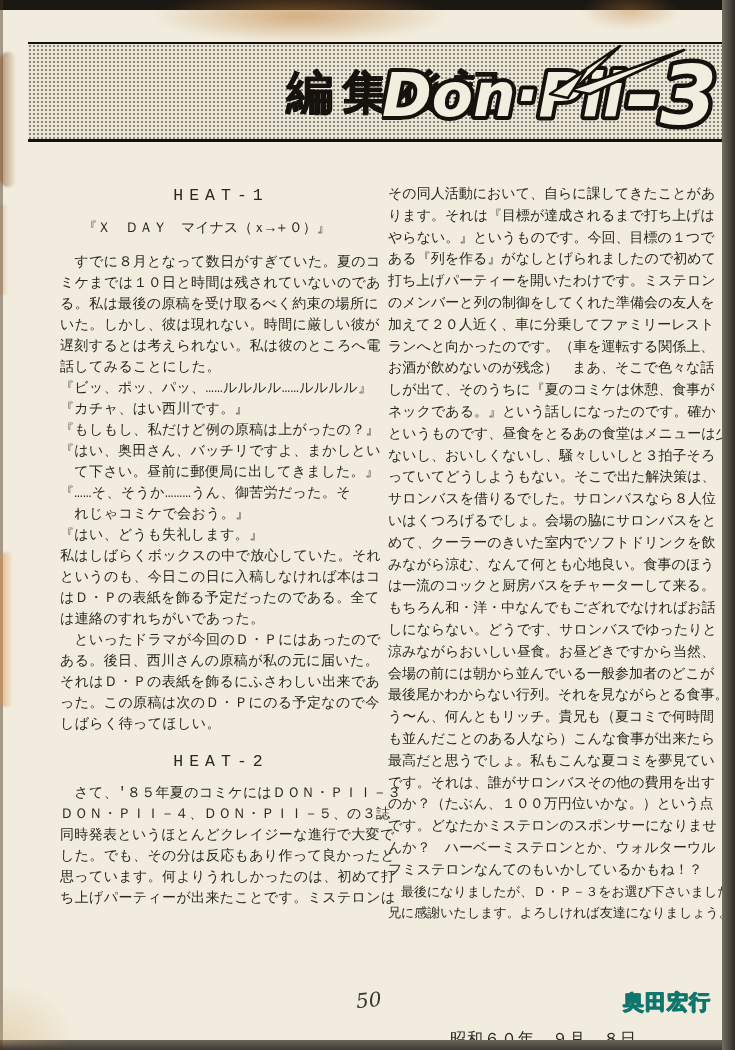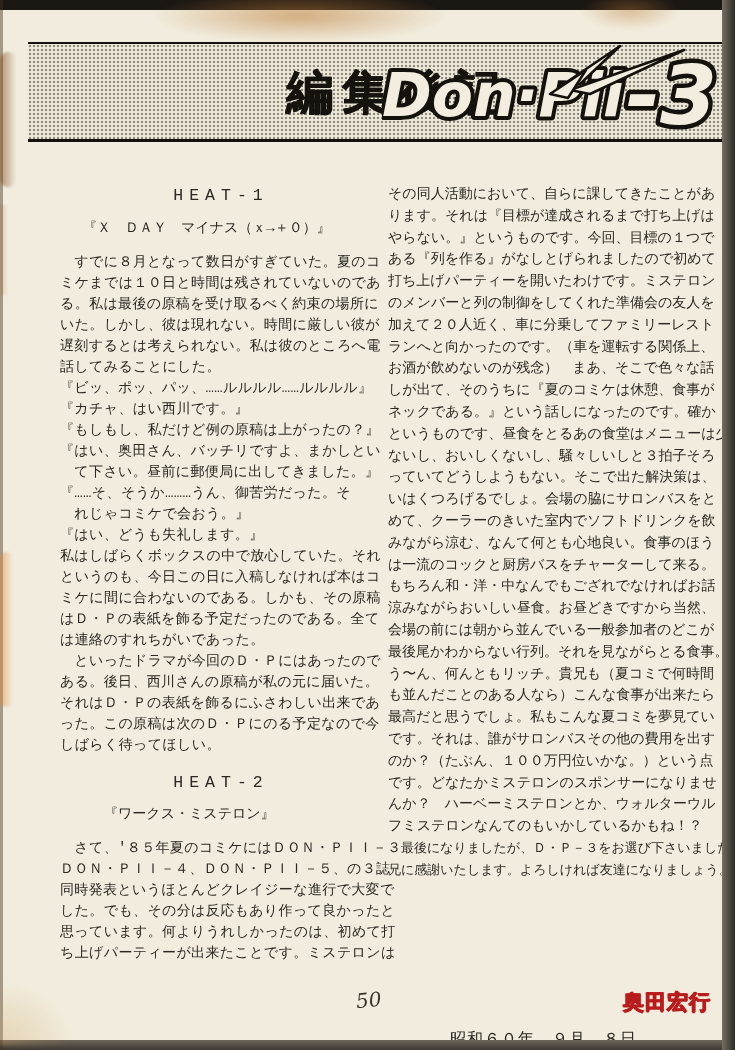--- a/index.html
+++ b/index.html
@@ -74,21 +74,21 @@
 
   
   .footer{position:absolute;left:0;top:0;width:735px;height:1050px;z-index:4;pointer-events:none;}
   .page-number{
     position:absolute;left:356px;top:988px;
     font-family:"DejaVu Serif",serif;font-style:italic;font-size:20px;color:#3a362f;
     transform:rotate(-6deg);
   }
   .pub-date{position:absolute;left:450px;top:995px;font-size:16px;letter-spacing:1px;white-space:pre;margin-top:34px;}
   .author{
-    position:absolute;left:623px;top:988px;font-size:21px;font-weight:900;color:#b91c1c;
+    position:absolute;left:623px;top:988px;font-size:21px;font-weight:900;color:#0f766e;
     letter-spacing:1px;white-space:pre;
     text-shadow:.7px 0 currentColor,0 .7px currentColor,-.7px 0 currentColor;
   }
 </style>
 </head>
 <body>
 
 <div class="page">
 
   <div class="edge edge-top"></div>
@@ -131,31 +131,29 @@
         <div class="line">『ビッ、ポッ、パッ、……ルルルル……ルルルル』</div>
         <div class="line">『カチャ、はい西川です。』</div>
         <div class="line">『もしもし、私だけど例の原稿は上がったの？』</div>
         <div class="line">『はい、奥田さん、バッチリですよ、まかしとい</div>
         <div class="line">　て下さい。昼前に郵便局に出してきました。』</div>
         <div class="line">『……そ、そうか………うん、御苦労だった。そ</div>
         <div class="line">　れじゃコミケで会おう。』</div>
         <div class="line">『はい、どうも失礼します。』</div>
         <div class="line">私はしばらくボックスの中で放心していた。それ</div>
         <div class="line">というのも、今日この日に入稿しなければ本はコ</div>
-        <div class="line">ミケに間に合わないのである。しかも、その原稿</div>
         <div class="line">はＤ・Ｐの表紙を飾る予定だったのである。全て</div>
         <div class="line">は連絡のすれちがいであった。</div>
         <div class="line">　といったドラマが今回のＤ・Ｐにはあったので</div>
         <div class="line">ある。後日、西川さんの原稿が私の元に届いた。</div>
         <div class="line">それはＤ・Ｐの表紙を飾るにふさわしい出来であ</div>
         <div class="line">った。この原稿は次のＤ・Ｐにのる予定なので今</div>
         <div class="line">しばらく待ってほしい。</div>
       </div>
     <div class="heading second">HEAT-2</div>
-    <div class="subtitle sub2">『ワークス・ミステロン』</div>
     <div class="lines">
         <div class="line">　さて、'８５年夏のコミケにはＤＯＮ・ＰＩＩ－３</div>
         <div class="line">ＤＯＮ・ＰＩＩ－４、ＤＯＮ・ＰＩＩ－５、の３誌</div>
         <div class="line">同時発表というほとんどクレイジーな進行で大変で</div>
         <div class="line">した。でも、その分は反応もあり作って良かったと</div>
         <div class="line">思っています。何よりうれしかったのは、初めて打</div>
         <div class="line">ち上げパーティーが出来たことです。ミステロンは</div>
       </div>
   </div>
 
@@ -168,25 +166,27 @@
         <div class="line">打ち上げパーティーを開いたわけです。ミステロン</div>
         <div class="line">のメンバーと列の制御をしてくれた準備会の友人を</div>
         <div class="line">加えて２０人近く、車に分乗してファミリーレスト</div>
         <div class="line">ランへと向かったのです。（車を運転する関係上、</div>
         <div class="line">お酒が飲めないのが残念）　まあ、そこで色々な話</div>
         <div class="line">しが出て、そのうちに『夏のコミケは休憩、食事が</div>
         <div class="line">ネックである。』という話しになったのです。確か</div>
         <div class="line">というものです、昼食をとるあの食堂はメニューは少</div>
         <div class="line">ないし、おいしくないし、騒々しいしと３拍子そろ</div>
         <div class="line">っていてどうしようもない。そこで出た解決策は、</div>
+        <div class="line">サロンバスを借りるでした。サロンバスなら８人位</div>
         <div class="line">いはくつろげるでしょ。会場の脇にサロンバスをと</div>
         <div class="line">めて、クーラーのきいた室内でソフトドリンクを飲</div>
         <div class="line">みながら涼む、なんて何とも心地良い。食事のほう</div>
         <div class="line">は一流のコックと厨房バスをチャーターして来る。</div>
         <div class="line">もちろん和・洋・中なんでもござれでなければお話</div>
+        <div class="line">しにならない。どうです、サロンバスでゆったりと</div>
         <div class="line">涼みながらおいしい昼食。お昼どきですから当然、</div>
         <div class="line">会場の前には朝から並んでいる一般参加者のどこが</div>
         <div class="line">最後尾かわからない行列。それを見ながらとる食事。</div>
         <div class="line">う〜ん、何んともリッチ。貴兄も（夏コミで何時間</div>
         <div class="line">も並んだことのある人なら）こんな食事が出来たら</div>
         <div class="line">最高だと思うでしょ。私もこんな夏コミを夢見てい</div>
         <div class="line">です。それは、誰がサロンバスその他の費用を出す</div>
         <div class="line">のか？（たぶん、１００万円位いかな。）という点</div>
         <div class="line">です。どなたかミステロンのスポンサーになりませ</div>
         <div class="line">んか？　ハーベーミステロンとか、ウォルターウル</div>

